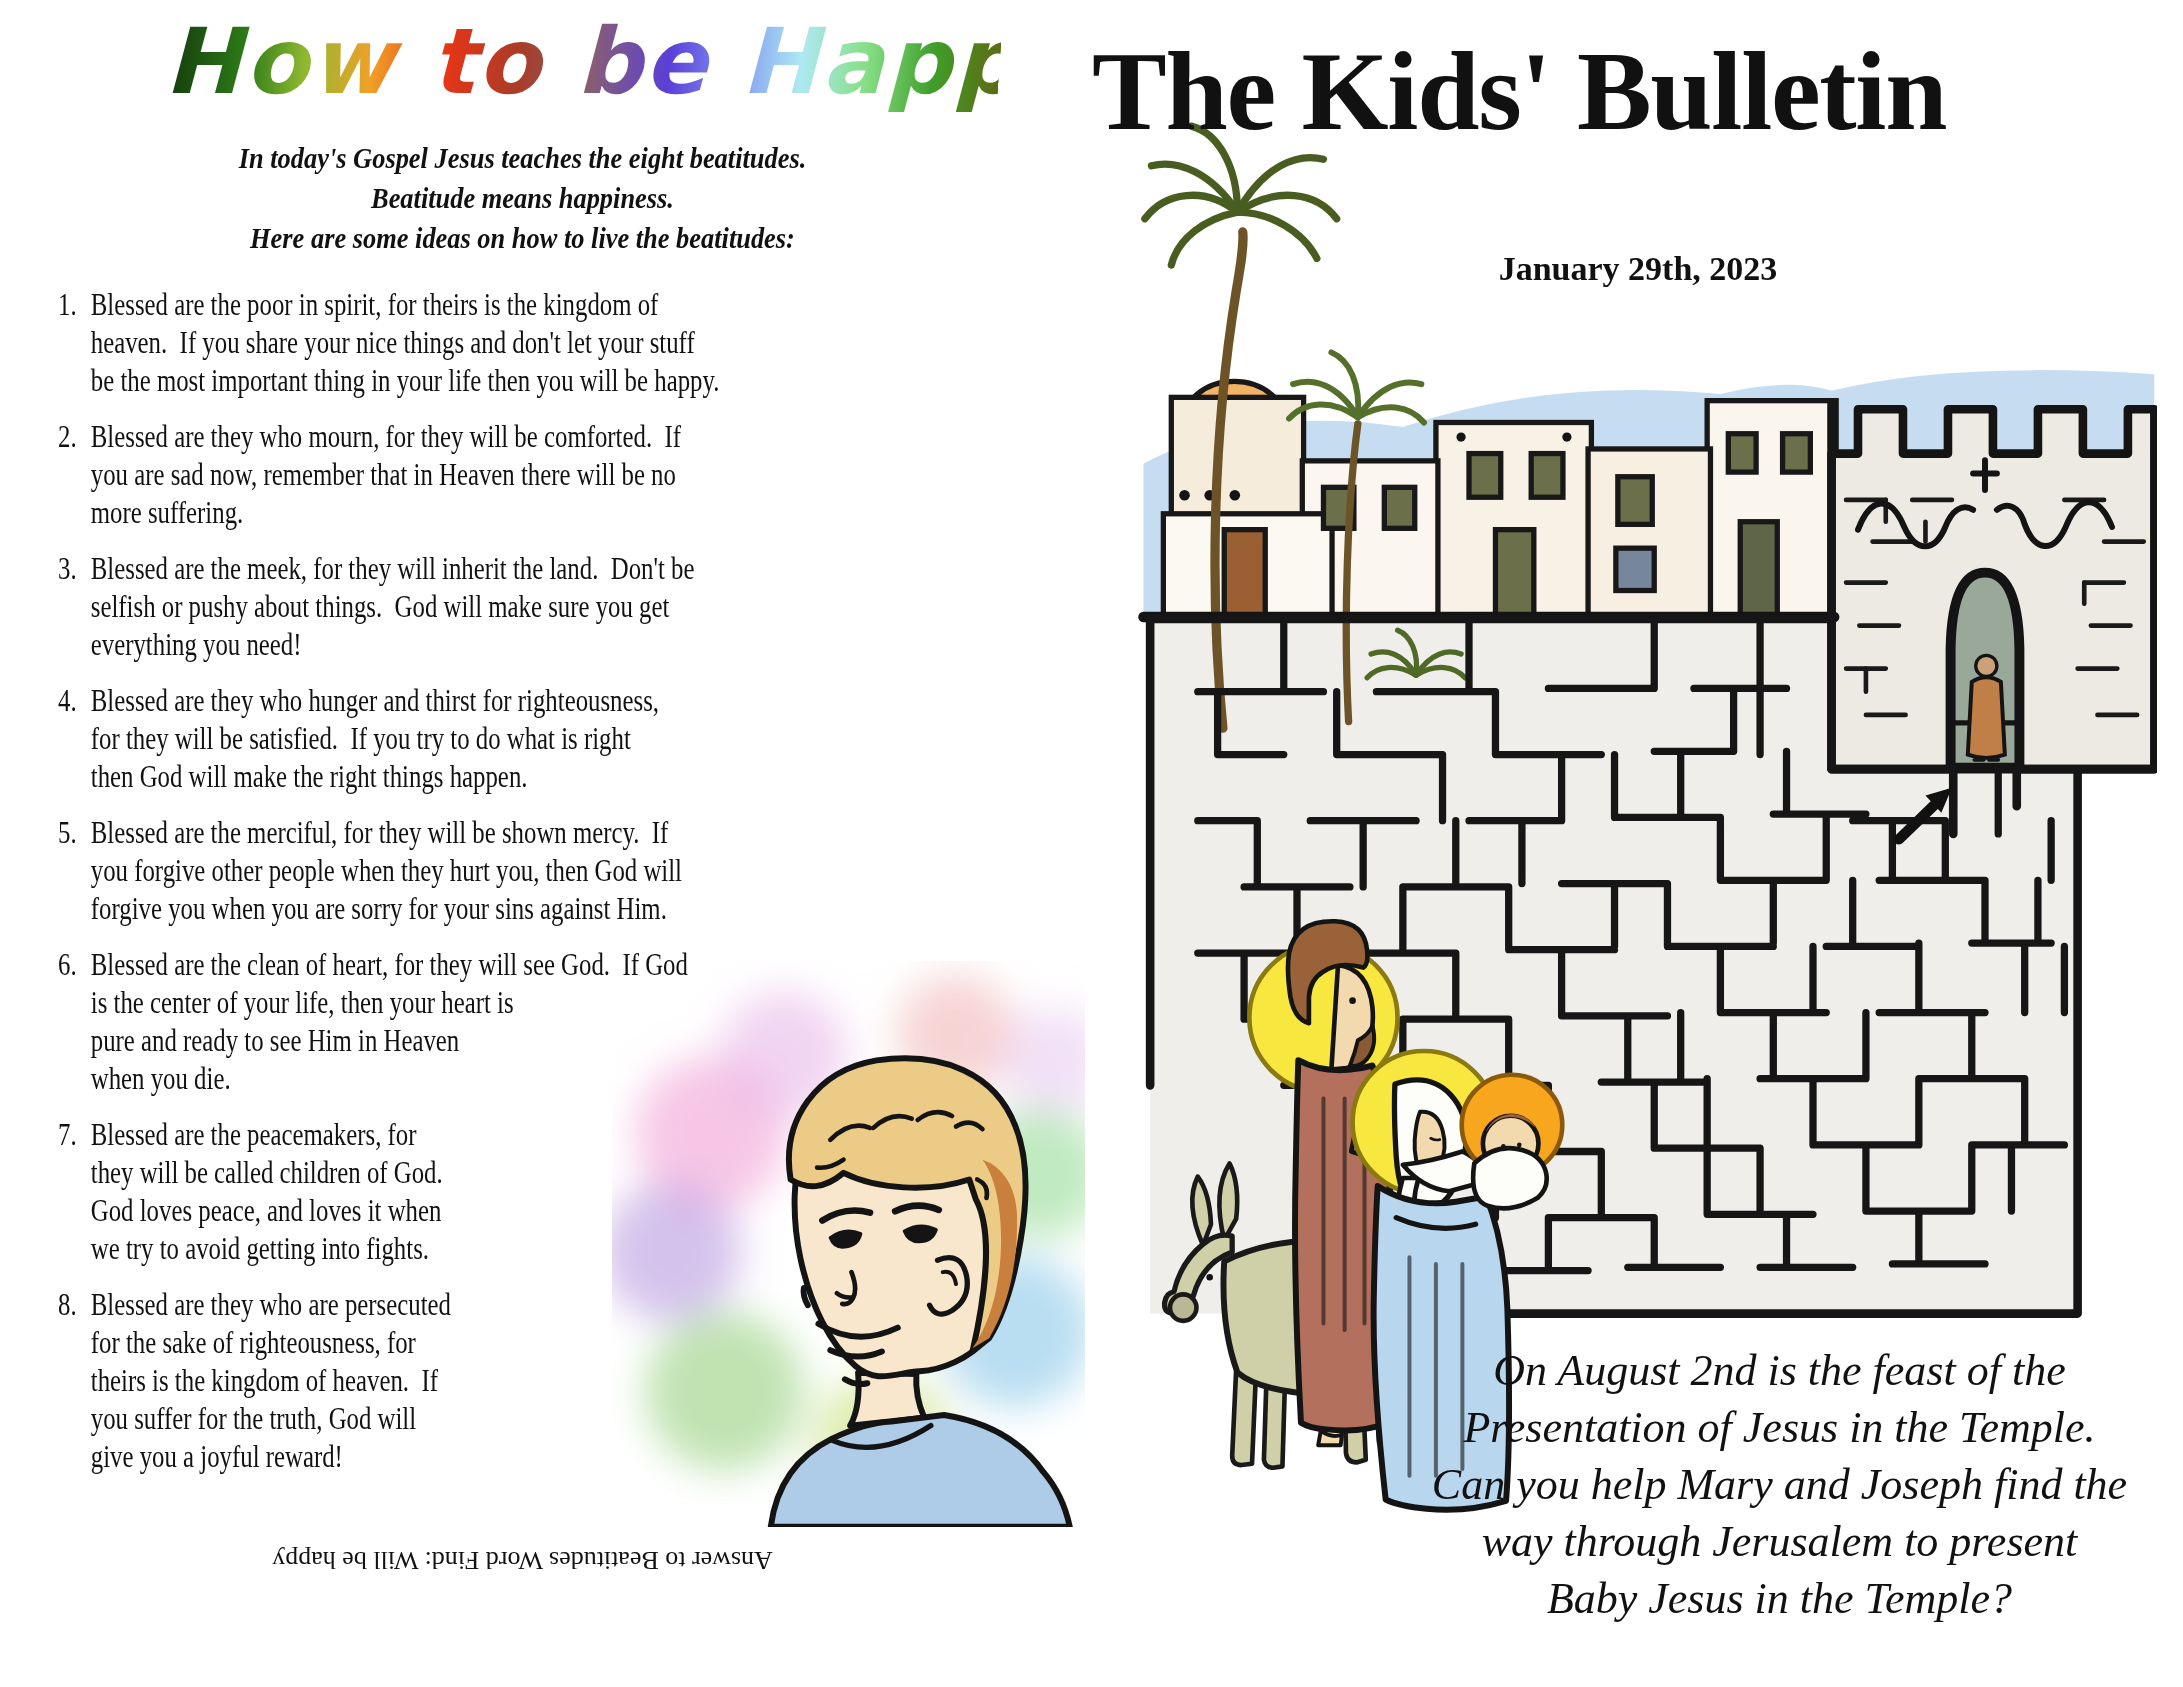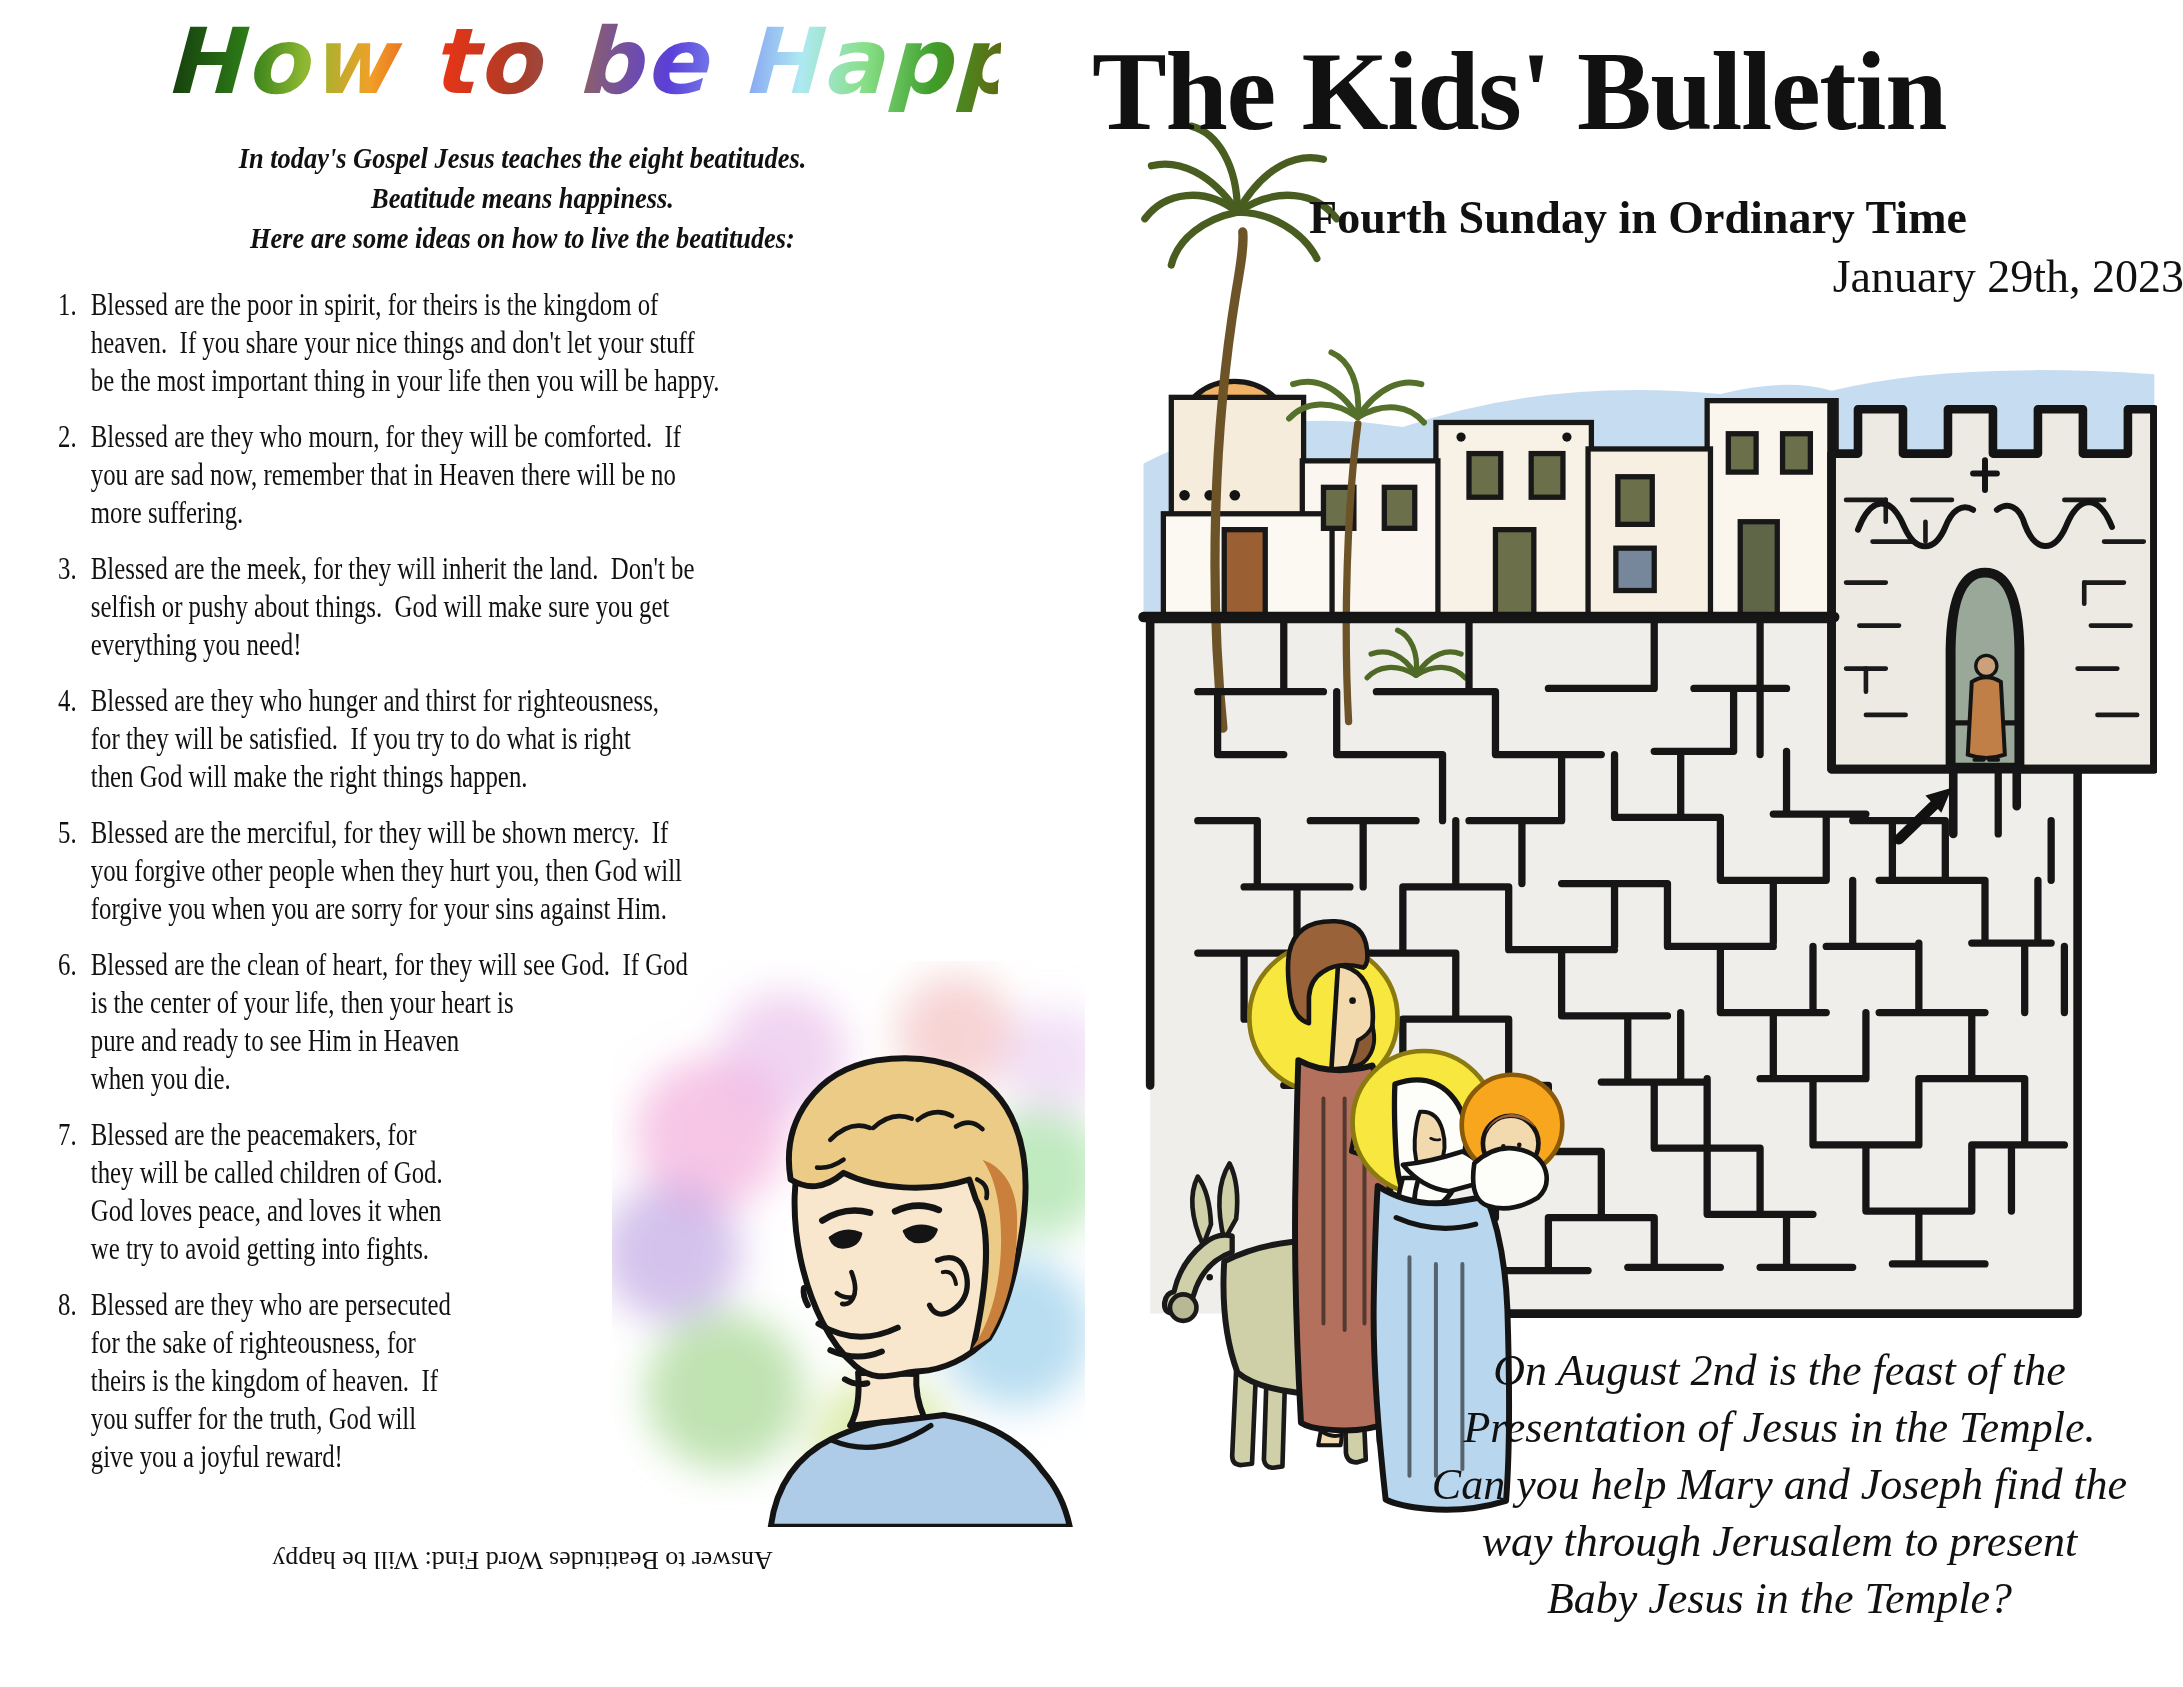--- a/index.html
+++ b/index.html
@@ -46,22 +46,22 @@
   
   .bulletin-title{
     left:1092px;top:26.5px;width:1092px;
     font-weight:bold;font-size:112px;letter-spacing:-1.3px;white-space:nowrap;z-index:2;
   }
   .bulletin-subtitle{
     left:1092px;top:191px;width:1092px;text-align:center;
     font-weight:bold;font-size:46px;z-index:2;
   }
   .bulletin-date{
-    left:1092px;top:250px;width:1092px;text-align:right;
-    font-weight:normal;font-size:46px;z-index:2;
+    left:1092px;top:250px;width:1092px;text-align:center;
+    font-weight:bold;font-size:34px;z-index:2;
   }
   .maze-svg{left:1125px;top:93px;z-index:1;}
   .caption{
     left:1376px;top:1342px;width:807px;text-align:center;
     font-style:italic;font-size:44px;line-height:57px;white-space:pre-wrap;z-index:3;
   }
 </style>
 </head>
 <body>
 
@@ -160,21 +160,20 @@
       <path d="M442,408 q24,-14 48,-2 q-6,18 -26,18 q-16,0 -22,-16 Z" fill="#141414" stroke-width="5"></path>
       <path d="M362,470 q10,26 2,40 q-6,10 -16,8 M340,502 q10,8 24,6" fill="none" stroke-width="7"></path>
       <path d="M312,548 q58,36 120,6 M330,588 q40,18 78,2 M352,632 q16,10 34,6 M296,520 q-8,-14 -6,-26" fill="none" stroke-width="9"></path>
     </g>
   </svg>
 
   <div class="abs answer-note">Answer to Beatitudes Word Find: Will be happy</div>
 
 
   <div class="abs bulletin-title">The Kids' Bulletin</div>
-  <div class="abs bulletin-subtitle">Fourth Sunday in Ordinary Time</div>
   <div class="abs bulletin-date">January 29th, 2023</div>
 
   <svg class="abs maze-svg" width="1032" height="1429" viewBox="0 0 1560 2160">
 
     <path d="M28,560 Q200,470 420,505 Q640,430 900,455 Q1000,430 1068,450 Q1250,405 1556,425 L1556,800 L28,800 Z" fill="#c6ddf1"></path>
 
     <path d="M38,795 H1068 V1022 H1440 V1845 H38 Z" fill="#f0eeea"></path>
 
     <g stroke="#181818" stroke-width="8">
       <ellipse cx="165" cy="500" rx="78" ry="64" fill="#f2b367"></ellipse>

